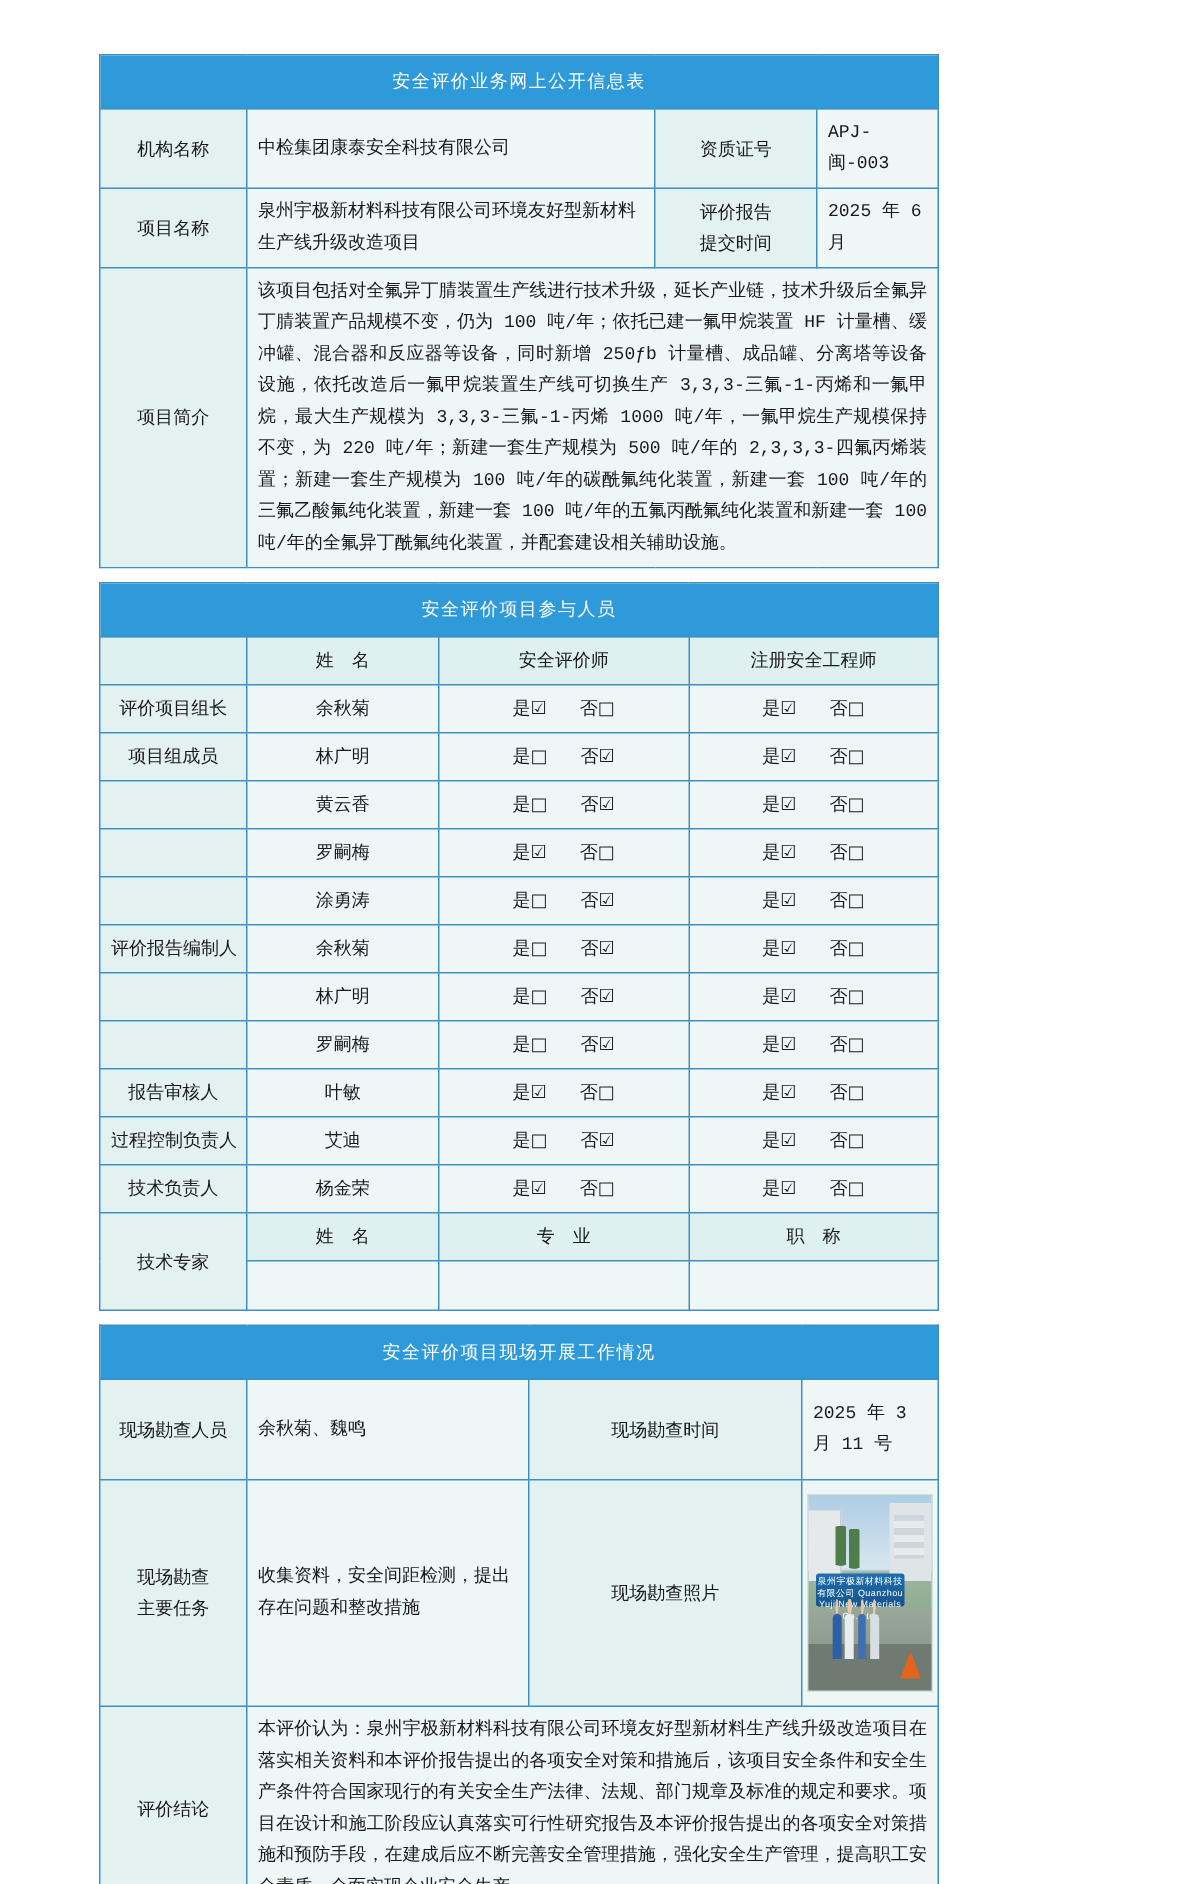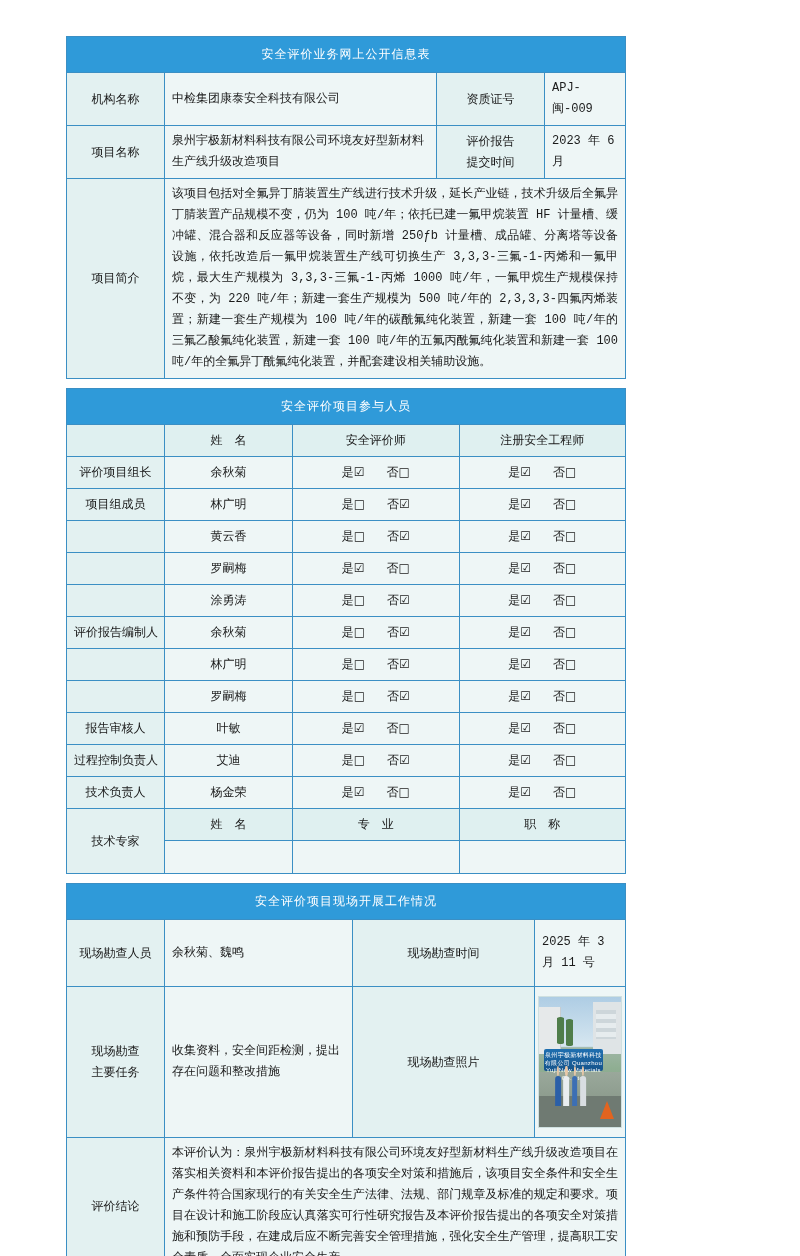--- a/index.html
+++ b/index.html
@@ -188,30 +188,30 @@
         <col>
     </colgroup>
     <tbody>
         <tr>
       <td class="banner" colspan="4">安全评价业务网上公开信息表</td>
     </tr>
     <tr>
       <td class="lbl">机构名称</td>
       <td class="val">中检集团康泰安全科技有限公司</td>
       <td class="lbl">资质证号</td>
-      <td class="val">APJ-闽-009</td>
+      <td class="val">APJ-闽-003</td>
     </tr>
     <tr>
       <td class="lbl">项目名称</td>
       <td class="val">泉州宇极新材料科技有限公司环境友好型新材料生产线升级改造项目</td>
       <td class="lbl">
         <div>评价报告</div>
         <div>提交时间</div>
       </td>
-      <td class="val">2023 年 6 月</td>
+      <td class="val">2025 年 6 月</td>
     </tr>
     <tr>
       <td class="lbl">项目简介</td>
       <td class="val just" colspan="3">该项目包括对全氟异丁腈装置生产线进行技术升级，延长产业链，技术升级后全氟异丁腈装置产品规模不变，仍为 100 吨/年；依托已建一氟甲烷装置 HF 计量槽、缓冲罐、混合器和反应器等设备，同时新增 250ƒb 计量槽、成品罐、分离塔等设备设施，依托改造后一氟甲烷装置生产线可切换生产 3,3,3-三氟-1-丙烯和一氟甲烷，最大生产规模为 3,3,3-三氟-1-丙烯 1000 吨/年，一氟甲烷生产规模保持不变，为 220 吨/年；新建一套生产规模为 500 吨/年的 2,3,3,3-四氟丙烯装置；新建一套生产规模为 100 吨/年的碳酰氟纯化装置，新建一套 100 吨/年的三氟乙酸氟纯化装置，新建一套 100 吨/年的五氟丙酰氟纯化装置和新建一套 100 吨/年的全氟异丁酰氟纯化装置，并配套建设相关辅助设施。</td>
     </tr>
   </tbody>
     </table>
 
   <div class="spacer"></div>
 

